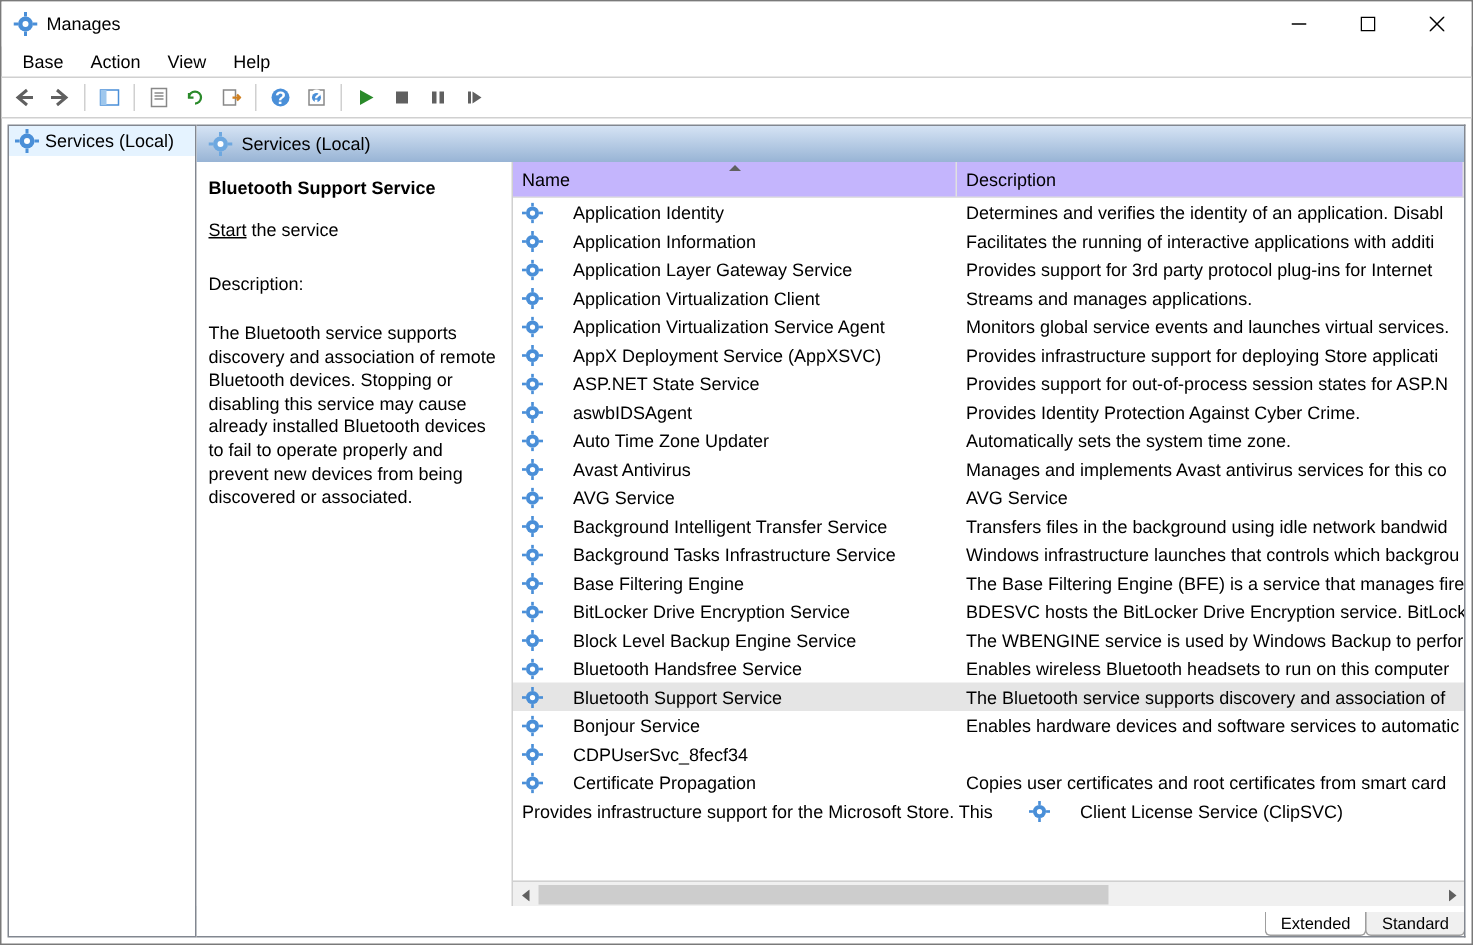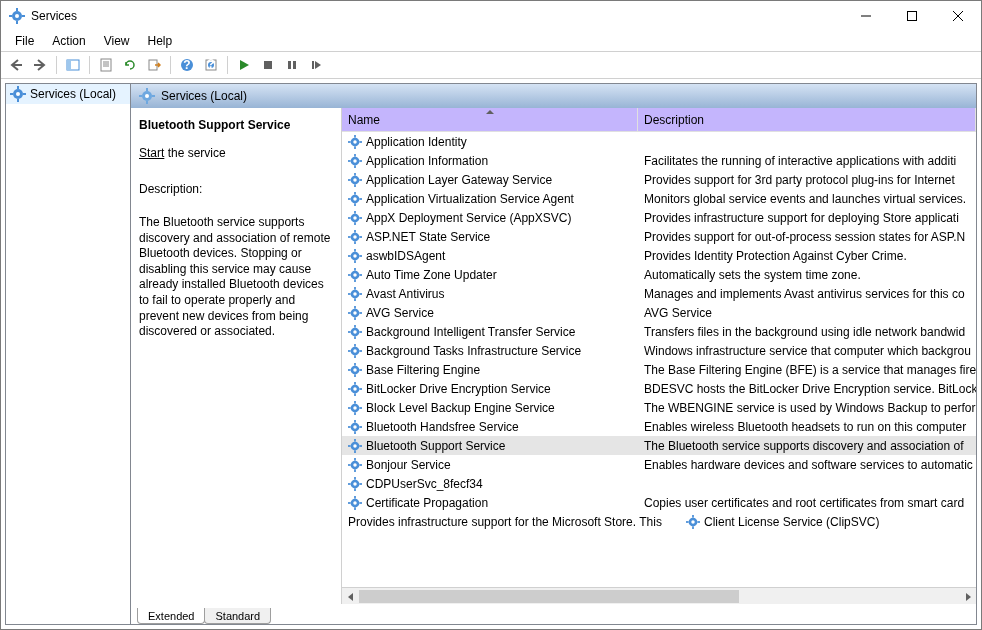--- a/index.html
+++ b/index.html
@@ -33,71 +33,71 @@
 .detailpane .dlabel { margin-bottom: 2px; }
 .detailpane .ddesc { line-height: 1.3; margin-top: 19px; }
 
 .listarea { flex: 1; display: flex; flex-direction: column; overflow: hidden; position: relative; border-left: 1px solid #d0d0d0; }
 .listheader { display: flex; height: 24px; border-bottom: 1px solid #e0e0e0; background: #c4b5fd; }
 .listheader .col { display: flex; align-items: center; padding: 0 6px; border-right: 1px solid #e0e0e0; cursor: pointer; position: relative; }
 .listheader .col.sorted::after { content: ""; position: absolute; left: 50%; top: 2px; width: 0; height: 0; border-left: 4px solid transparent; border-right: 4px solid transparent; border-bottom: 4px solid #606060; transform: translateX(-50%); }
 .listbody { flex: 1; overflow-y: scroll; overflow-x: hidden; }
 .row { display: flex; height: 19px; align-items: center; cursor: pointer; }
 .row.sel { background: #e5e5e5; }
-.row .cell { padding: 0 6px; white-space: nowrap; overflow: hidden; text-overflow: clip; display: flex; align-items: center; gap: 4px; }
+.row .cell { padding: 0 6px; white-space: nowrap; overflow: hidden; text-overflow: clip; display: flex; align-items: center; gap: 20px; }
 .row .svicon { width: 14px; height: 14px; flex: none; }
 .col-name, .cell-name { width: 296px; flex: none; }
 .col-desc, .cell-desc { flex: 1; }
 .hscroll { height: 17px; background: #f0f0f0; border-top: 1px solid #d0d0d0; position: relative; }
 .hscroll .harrow { position: absolute; top: 0; width: 17px; height: 17px; display: flex; align-items: center; justify-content: center; cursor: pointer; }
 .hscroll .harrow.left { left: 0; }
 .hscroll .harrow.right { right: 0; }
 .hscroll .hthumb { position: absolute; left: 17px; width: 380px; top: 2px; height: 13px; background: #cdcdcd; }
 
-.tabs { height: 20px; display: flex; align-items: flex-end; padding-left: 6px; border-top: none; }
+.tabs { height: 20px; display: flex; align-items: flex-end; padding-left: 6px; border-top: none; justify-content: flex-end; }
 .tabs .tab { padding: 2px 10px 1px 10px; border: 1px solid #9e9e9e; border-radius: 0 0 4px 4px; border-top: none; margin-right: -1px; cursor: pointer; background: #fff; font-size: 11px; }
 .tabs .tab.active { background: #fff; position: relative; z-index: 2; }
 .tabs .tab.inactive { background: #f0f0f0; }
 
 
 .gear { fill: #4a8fd8; }
 </style>
 </head>
 <body>
 
 <div class="titlebar">
   <svg class="appicon" viewBox="0 0 16 16">
       <circle cx="8" cy="8" r="5" class="gear"></circle>
       <circle cx="8" cy="8" r="2" fill="#fff"></circle>
       <rect x="7" y="0" width="2" height="3" class="gear"></rect>
       <rect x="7" y="13" width="2" height="3" class="gear"></rect>
       <rect x="0" y="7" width="3" height="2" class="gear"></rect>
       <rect x="13" y="7" width="3" height="2" class="gear"></rect>
     </svg>
-  <div class="title">Services</div>
+  <div class="title">Manages</div>
   <div class="winbtn">
       <svg width="10" height="10" viewBox="0 0 10 10">
         <line x1="0" y1="5" x2="10" y2="5" stroke="#000" stroke-width="1"></line>
       </svg>
     </div>
   <div class="winbtn">
       <svg width="10" height="10" viewBox="0 0 10 10">
         <rect x="0.5" y="0.5" width="9" height="9" fill="none" stroke="#000" stroke-width="1"></rect>
       </svg>
     </div>
   <div class="winbtn close">
       <svg width="10" height="10" viewBox="0 0 10 10">
         <line x1="0" y1="0" x2="10" y2="10" stroke="#000" stroke-width="1"></line>
         <line x1="10" y1="0" x2="0" y2="10" stroke="#000" stroke-width="1"></line>
       </svg>
     </div>
 </div>
 
 <div class="menubar">
-  <div class="mitem">File</div>
+  <div class="mitem">Base</div>
   <div class="mitem">Action</div>
   <div class="mitem">View</div>
   <div class="mitem">Help</div>
 </div>
 
 <div class="toolbar">
   <div class="tbtn">
       <svg width="14" height="14" viewBox="0 0 14 14">
         <path d="M9 2 L3 7 L9 12" fill="none" stroke="#606060" stroke-width="2"></path>
         <line x1="3" y1="7" x2="13" y2="7" stroke="#606060" stroke-width="2"></line>
@@ -226,20 +226,21 @@
                 <svg class="svicon" viewBox="0 0 16 16">
                   <circle cx="8" cy="8" r="5" class="gear"></circle>
                   <circle cx="8" cy="8" r="2" fill="#fff"></circle>
                   <rect x="7" y="0" width="2" height="3" class="gear"></rect>
                   <rect x="7" y="13" width="2" height="3" class="gear"></rect>
                   <rect x="0" y="7" width="3" height="2" class="gear"></rect>
                   <rect x="13" y="7" width="3" height="2" class="gear"></rect>
                 </svg>
                 <span>Application Identity</span>
               </div>
+              <div class="cell cell-desc">Determines and verifies the identity of an application. Disabl</div>
             </div>
             <div class="row">
               <div class="cell cell-name">
                 <svg class="svicon" viewBox="0 0 16 16">
                   <circle cx="8" cy="8" r="5" class="gear"></circle>
                   <circle cx="8" cy="8" r="2" fill="#fff"></circle>
                   <rect x="7" y="0" width="2" height="3" class="gear"></rect>
                   <rect x="7" y="13" width="2" height="3" class="gear"></rect>
                   <rect x="0" y="7" width="3" height="2" class="gear"></rect>
                   <rect x="13" y="7" width="3" height="2" class="gear"></rect>
@@ -265,20 +266,34 @@
             <div class="row">
               <div class="cell cell-name">
                 <svg class="svicon" viewBox="0 0 16 16">
                   <circle cx="8" cy="8" r="5" class="gear"></circle>
                   <circle cx="8" cy="8" r="2" fill="#fff"></circle>
                   <rect x="7" y="0" width="2" height="3" class="gear"></rect>
                   <rect x="7" y="13" width="2" height="3" class="gear"></rect>
                   <rect x="0" y="7" width="3" height="2" class="gear"></rect>
                   <rect x="13" y="7" width="3" height="2" class="gear"></rect>
                 </svg>
+                <span>Application Virtualization Client</span>
+              </div>
+              <div class="cell cell-desc">Streams and manages applications.</div>
+            </div>
+            <div class="row">
+              <div class="cell cell-name">
+                <svg class="svicon" viewBox="0 0 16 16">
+                  <circle cx="8" cy="8" r="5" class="gear"></circle>
+                  <circle cx="8" cy="8" r="2" fill="#fff"></circle>
+                  <rect x="7" y="0" width="2" height="3" class="gear"></rect>
+                  <rect x="7" y="13" width="2" height="3" class="gear"></rect>
+                  <rect x="0" y="7" width="3" height="2" class="gear"></rect>
+                  <rect x="13" y="7" width="3" height="2" class="gear"></rect>
+                </svg>
                 <span>Application Virtualization Service Agent</span>
               </div>
               <div class="cell cell-desc">Monitors global service events and launches virtual services.</div>
             </div>
             <div class="row">
               <div class="cell cell-name">
                 <svg class="svicon" viewBox="0 0 16 16">
                   <circle cx="8" cy="8" r="5" class="gear"></circle>
                   <circle cx="8" cy="8" r="2" fill="#fff"></circle>
                   <rect x="7" y="0" width="2" height="3" class="gear"></rect>
@@ -379,21 +394,21 @@
                 <svg class="svicon" viewBox="0 0 16 16">
                   <circle cx="8" cy="8" r="5" class="gear"></circle>
                   <circle cx="8" cy="8" r="2" fill="#fff"></circle>
                   <rect x="7" y="0" width="2" height="3" class="gear"></rect>
                   <rect x="7" y="13" width="2" height="3" class="gear"></rect>
                   <rect x="0" y="7" width="3" height="2" class="gear"></rect>
                   <rect x="13" y="7" width="3" height="2" class="gear"></rect>
                 </svg>
                 <span>Background Tasks Infrastructure Service</span>
               </div>
-              <div class="cell cell-desc">Windows infrastructure service that computer which backgrou</div>
+              <div class="cell cell-desc">Windows infrastructure launches that controls which backgrou</div>
             </div>
             <div class="row">
               <div class="cell cell-name">
                 <svg class="svicon" viewBox="0 0 16 16">
                   <circle cx="8" cy="8" r="5" class="gear"></circle>
                   <circle cx="8" cy="8" r="2" fill="#fff"></circle>
                   <rect x="7" y="0" width="2" height="3" class="gear"></rect>
                   <rect x="7" y="13" width="2" height="3" class="gear"></rect>
                   <rect x="0" y="7" width="3" height="2" class="gear"></rect>
                   <rect x="13" y="7" width="3" height="2" class="gear"></rect>

